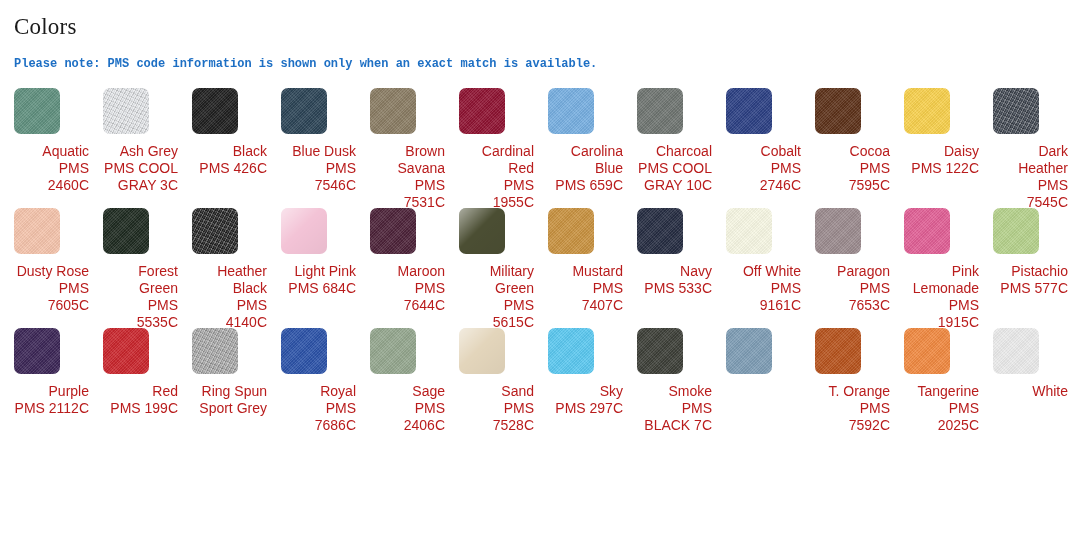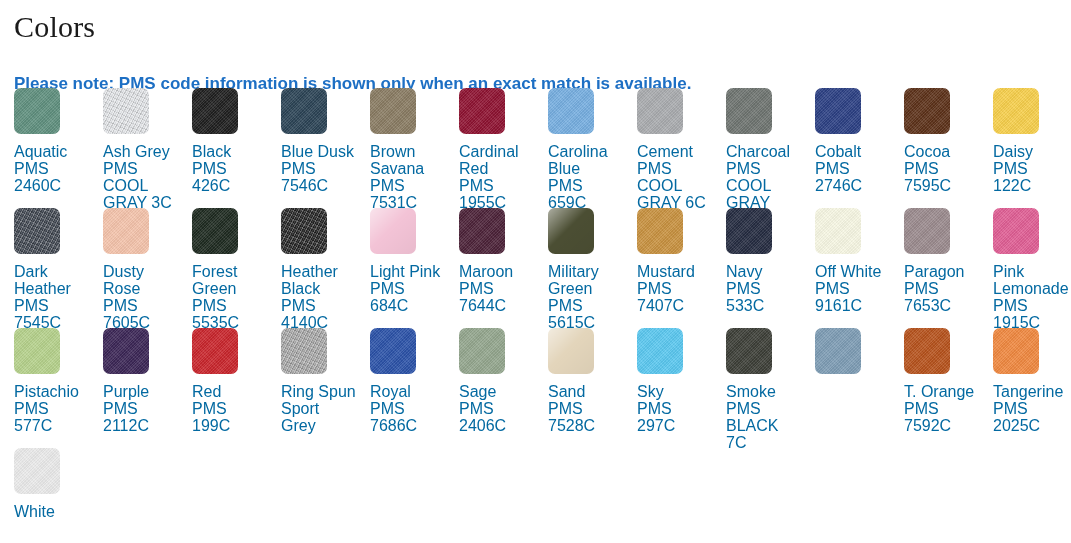--- a/index.html
+++ b/index.html
@@ -17,38 +17,38 @@
 
   #page {
     position: relative;
     width: 1071px;
     height: 543px;
     background: #ffffff;
   }
 
   #page-title {
     font-family: "Liberation Serif", serif;
-    font-size: 30px;
+    font-size: 23px;
     font-weight: 400;
     color: #1a1a1a;
     margin: 0;
     padding: 10px 0 0 14px;
     letter-spacing: 0.2px;
     line-height: 34px;
   }
 
   #pms-note {
-    font-family: Liberation Sans, sans-serif;
-    font-size: 17px;
+    font-family: Liberation Mono, monospace;
+    font-size: 12px;
     font-weight: bold;
     color: #1d6fc4;
     padding: 0 0 0 14px;
     margin: 0;
     position: absolute;
-    top: 76px;
+    top: 56px;
     left: 0;
     line-height: 16px;
   }
 
   #swatch-grid {
     position: absolute;
     top: 88px;
     left: 0;
     width: 1071px;
     display: flex;
@@ -99,24 +99,25 @@
   .swatch-chip.tex-soft::after {
     content: "";
     position: absolute;
     inset: 0;
     background-image:
       linear-gradient(135deg, rgba(255,255,255,0.55) 0%, rgba(255,255,255,0.0) 45%, rgba(0,0,0,0.045) 100%);
   }
 
   .swatch-label {
     margin-top: 9px;
-    font-size: 16px;
+    font-size: 14px;
     line-height: 17px;
-    color: #0369a1;
+    color: #b91c1c;
     font-family: "Liberation Sans", sans-serif;
+    text-align: right;
   }
 
   .swatch-name,
   .swatch-pms {
     display: block;
     white-space: normal;
     word-break: normal;
   }
   .swatch-pms:empty { display: none; }
 </style>
@@ -173,27 +174,20 @@
         </div>
       </div>
       <div class="swatch-cell">
         <div class="swatch-chip tex-fine" title="Carolina Blue" style="background: rgb(118, 174, 224);"></div>
         <div class="swatch-label">
           <span class="swatch-name">Carolina Blue</span>
           <span class="swatch-pms">PMS 659C</span>
         </div>
       </div>
       <div class="swatch-cell">
-        <div class="swatch-chip tex-fine" title="Cement" style="background: rgb(169, 171, 174);"></div>
-        <div class="swatch-label">
-          <span class="swatch-name">Cement</span>
-          <span class="swatch-pms">PMS COOL GRAY 6C</span>
-        </div>
-      </div>
-      <div class="swatch-cell">
         <div class="swatch-chip tex-fine" title="Charcoal" style="background: rgb(110, 116, 112);"></div>
         <div class="swatch-label">
           <span class="swatch-name">Charcoal</span>
           <span class="swatch-pms">PMS COOL GRAY 10C</span>
         </div>
       </div>
       <div class="swatch-cell">
         <div class="swatch-chip tex-fine" title="Cobalt" style="background: rgb(43, 63, 131);"></div>
         <div class="swatch-label">
           <span class="swatch-name">Cobalt</span>

